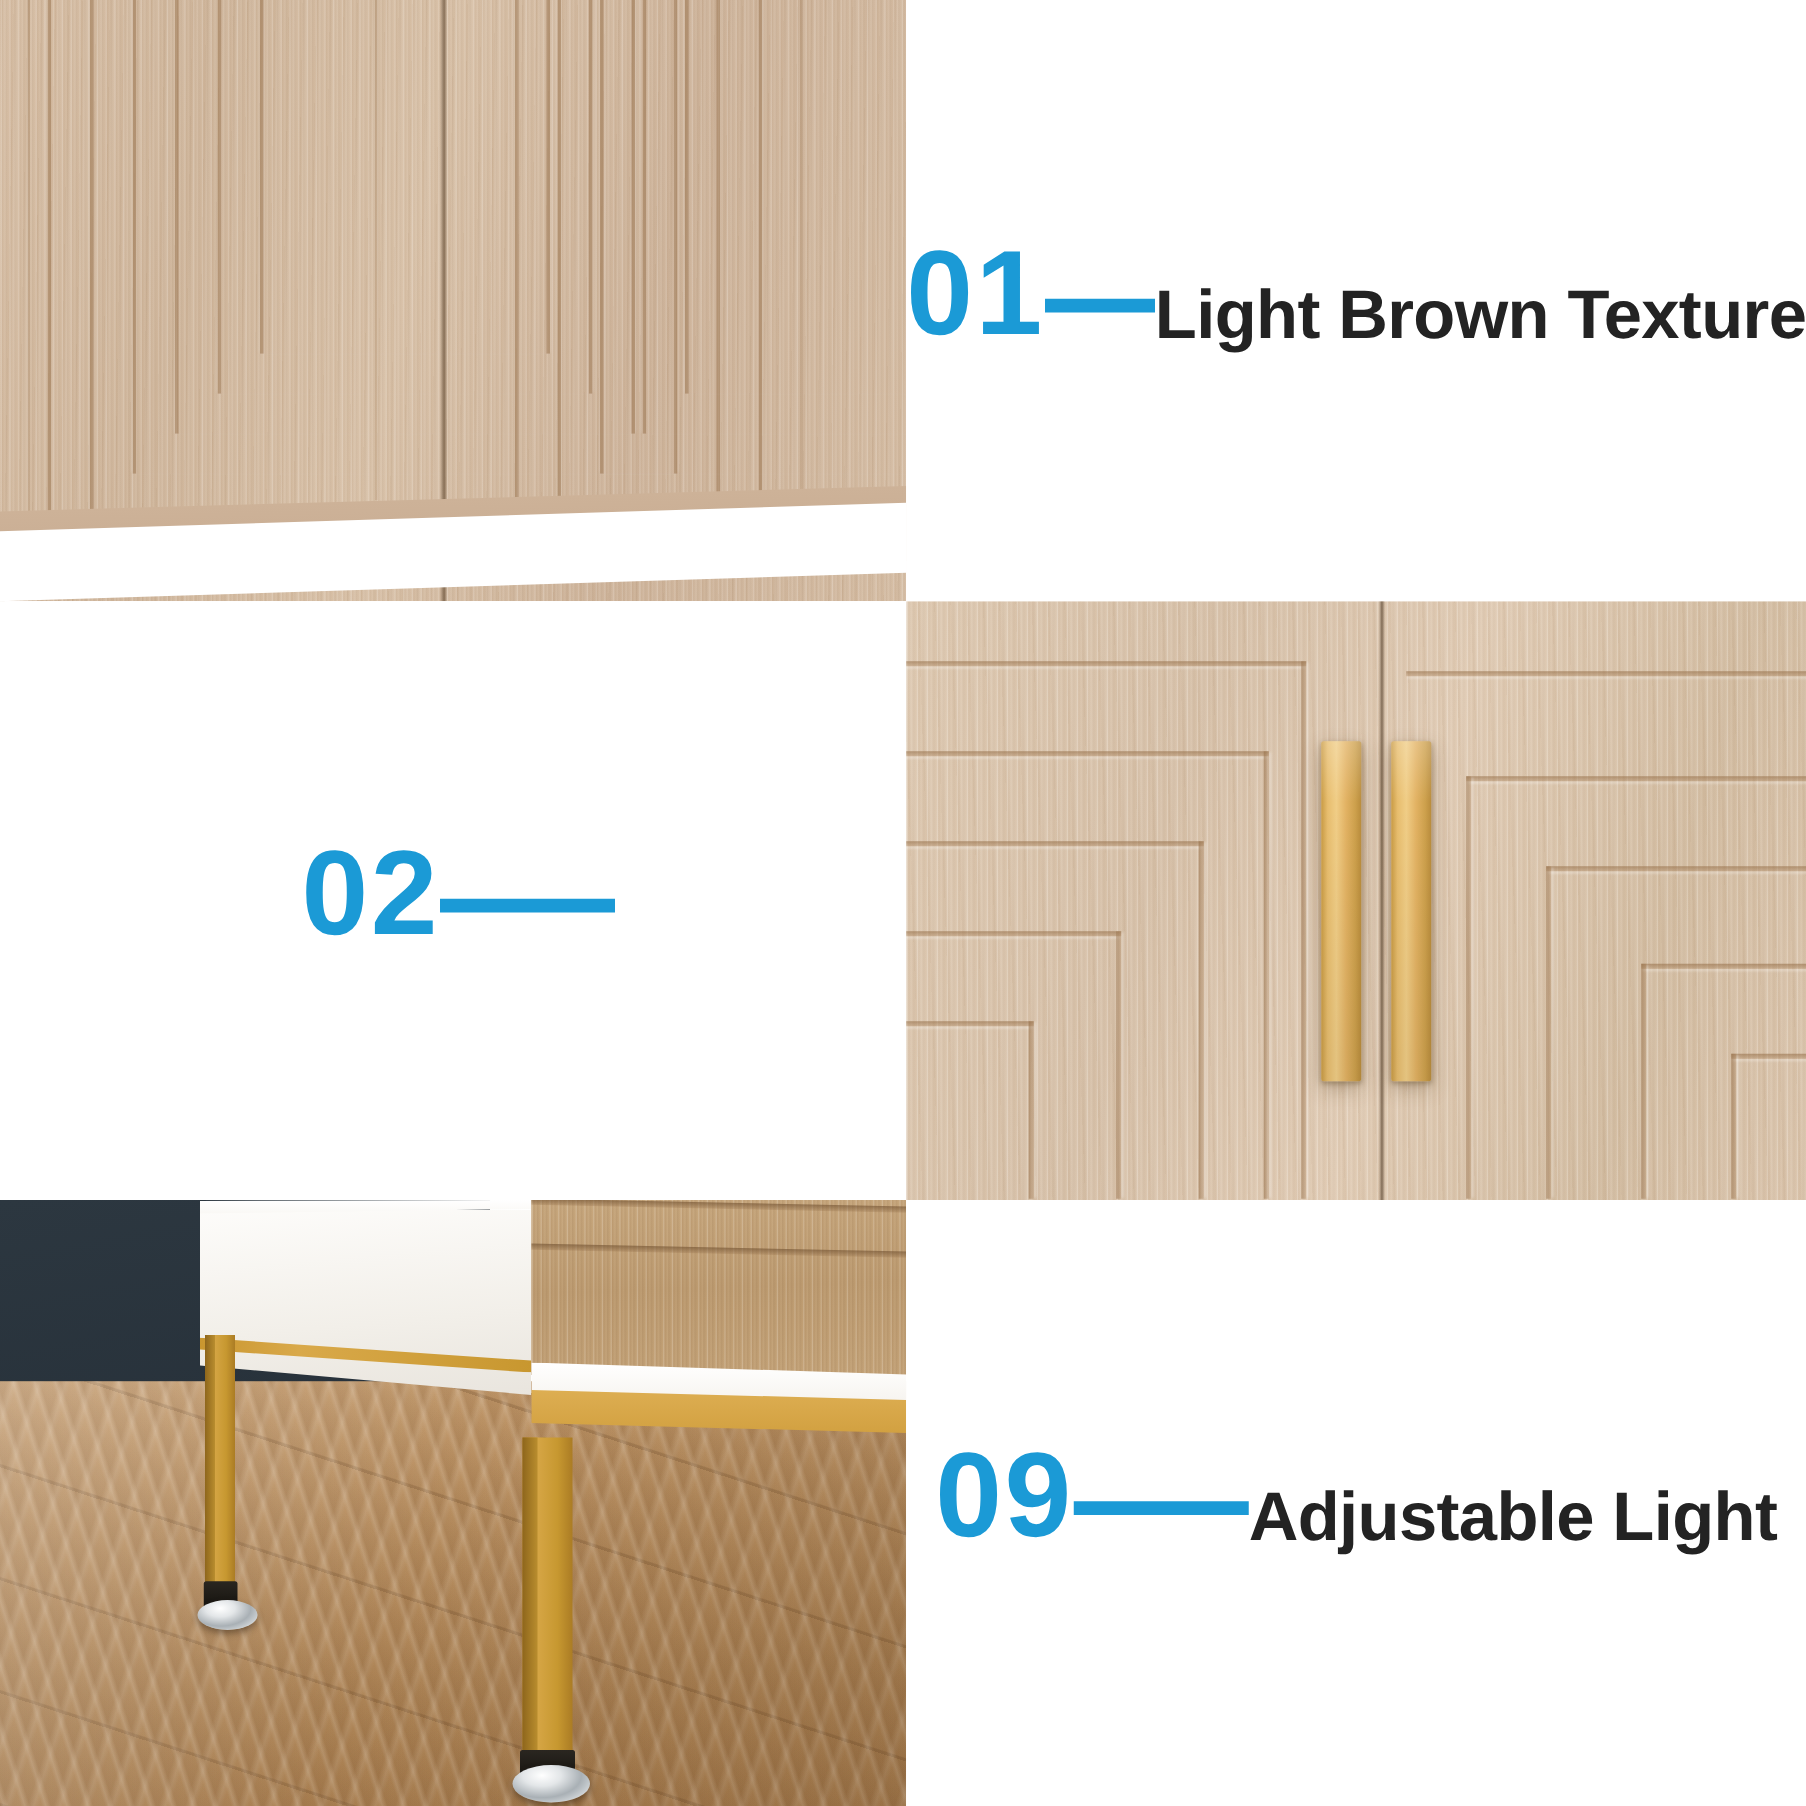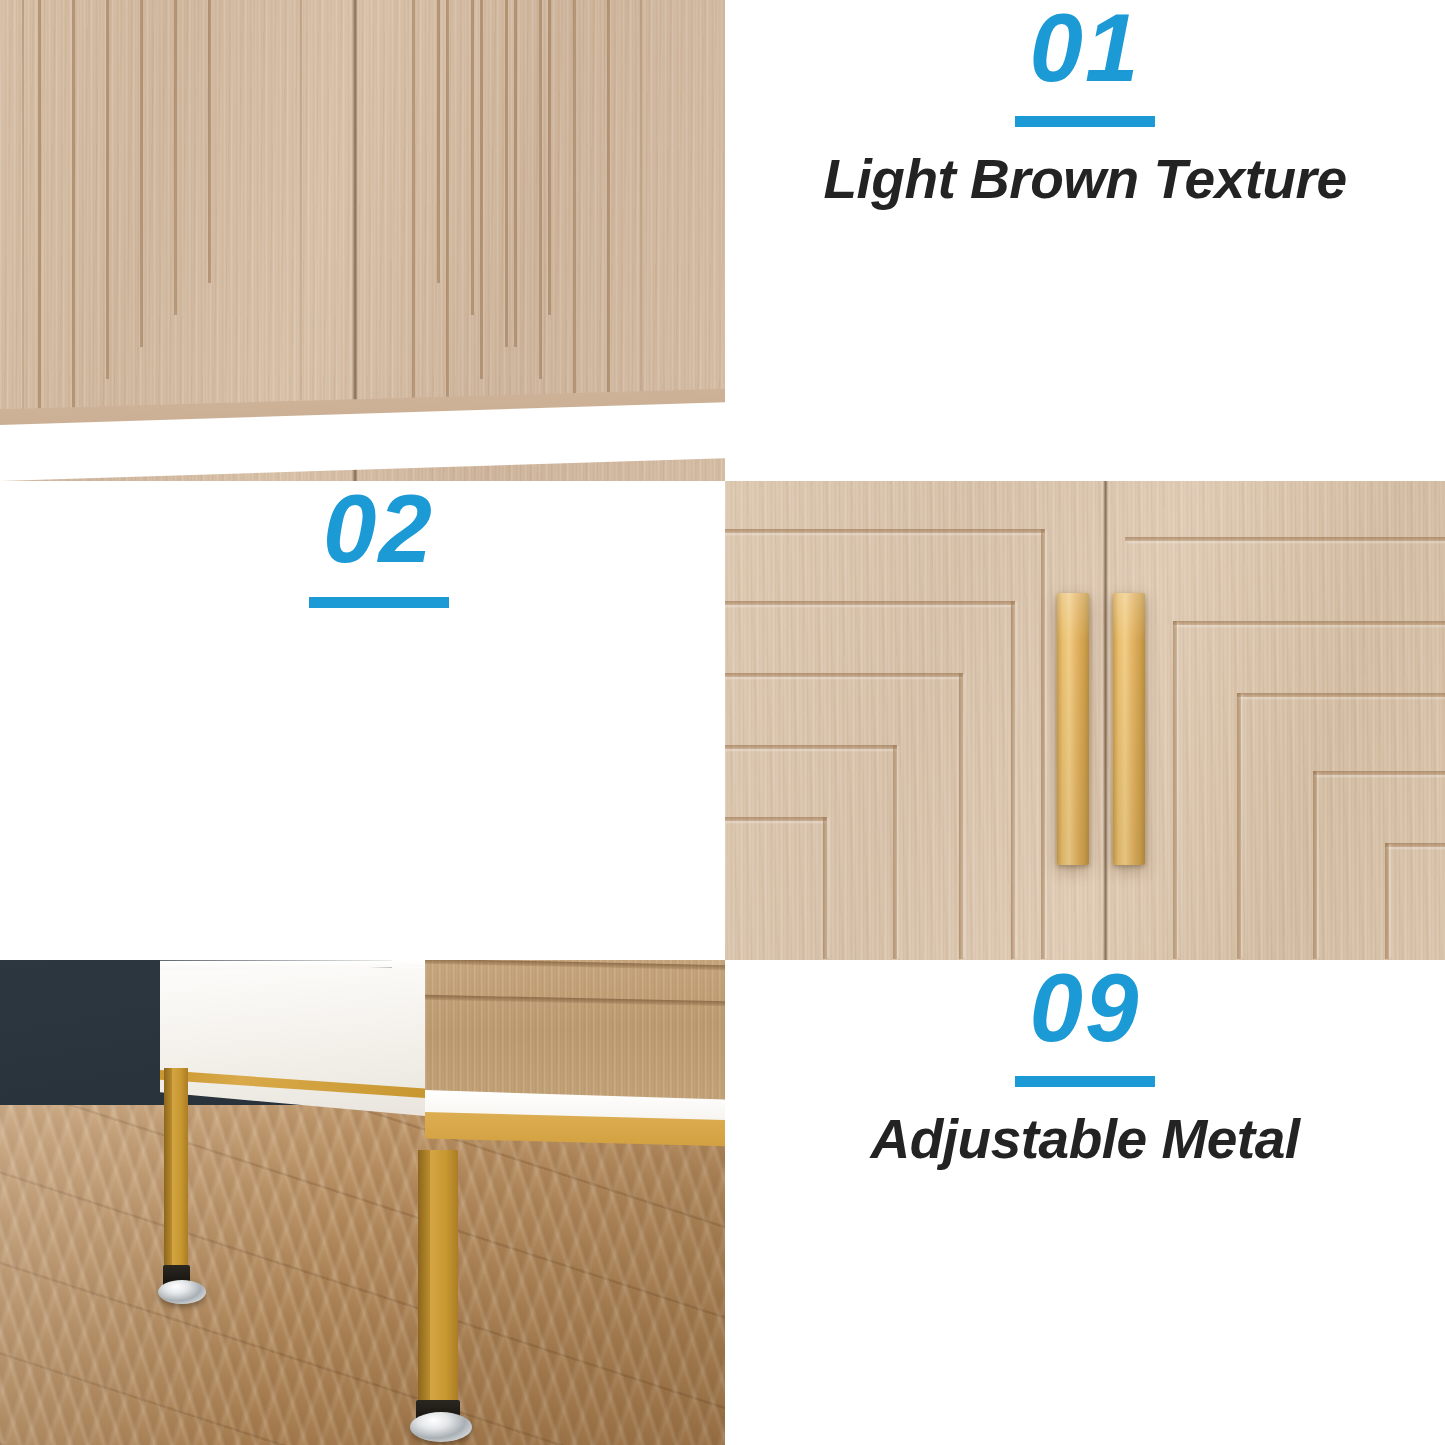--- a/index.html
+++ b/index.html
@@ -6,22 +6,22 @@
   body{width:1445px;height:1445px;overflow:hidden;
        font-family:"Liberation Sans","DejaVu Sans",sans-serif;}
 
   #board{position:relative;width:1445px;height:1445px;background:#ffffff;}
 
   
   .cell{position:absolute;overflow:hidden;}
   .photo{position:absolute;inset:0;overflow:hidden;}
 
   
-  .caption{position:absolute;display:flex;flex-direction:column;
-           align-items:center;background:#fff;font-style:italic;}
+  .caption{position:absolute;display:flex;flex-direction:row;
+           align-items:center;justify-content:center;background:#fff;}
   .num{font-size:96px;font-weight:700;letter-spacing:2px;line-height:1;
        color:#1b9ad6;padding-bottom:12px;}
   .rule{width:140px;height:11px;background:#1b9ad6;margin-top:8px;}
   .ctext{margin-top:20px;font-size:55px;font-weight:700;color:#232323;
          letter-spacing:-.5px;white-space:nowrap;}
 
   
   .wood-base{position:absolute;inset:0;
     background:
       
@@ -164,21 +164,21 @@
       <div class="p1-bottom" style="transform:skewY(-1.8deg);transform-origin:left bottom;"></div>
     </div>
   </div>
 
   <div class="caption" style="left:725px;top:0;width:720px;height:481px;">
     <div class="num">01</div>
     <div class="rule"></div>
     <div class="ctext">Light Brown Texture</div>
   </div>
 
-  <div class="caption" style="left:16px;top:481px;width:725px;height:479px;">
+  <div class="caption" style="left:4px;top:481px;width:725px;height:479px;">
     <div class="num">02</div>
     <div class="rule"></div>
   </div>
 
   <div class="cell" style="left:725px;top:481px;width:720px;height:479px;">
     <div class="photo">
       <div class="wood2"></div>
 
       <div class="g-h" style="left:-10px;top:48px;width:330px;"></div>
       <div class="g-h" style="left:-10px;top:120px;width:300px;"></div>
@@ -242,16 +242,16 @@
       <div class="leg" style="left:418px;top:190px;width:40px;height:260px;"></div>
       <div class="leg-dark" style="left:418px;top:190px;width:12px;height:260px;"></div>
       <div class="collar" style="left:416px;top:440px;width:44px;height:24px;"></div>
       <div class="footpad" style="left:410px;top:452px;width:62px;height:30px;"></div>
     </div>
   </div>
 
   <div class="caption" style="left:725px;top:960px;width:720px;height:485px;">
     <div class="num">09</div>
     <div class="rule"></div>
-    <div class="ctext">Adjustable Metal</div>
+    <div class="ctext">Adjustable Light</div>
   </div>
 
 </div>
 
 </body></html>

